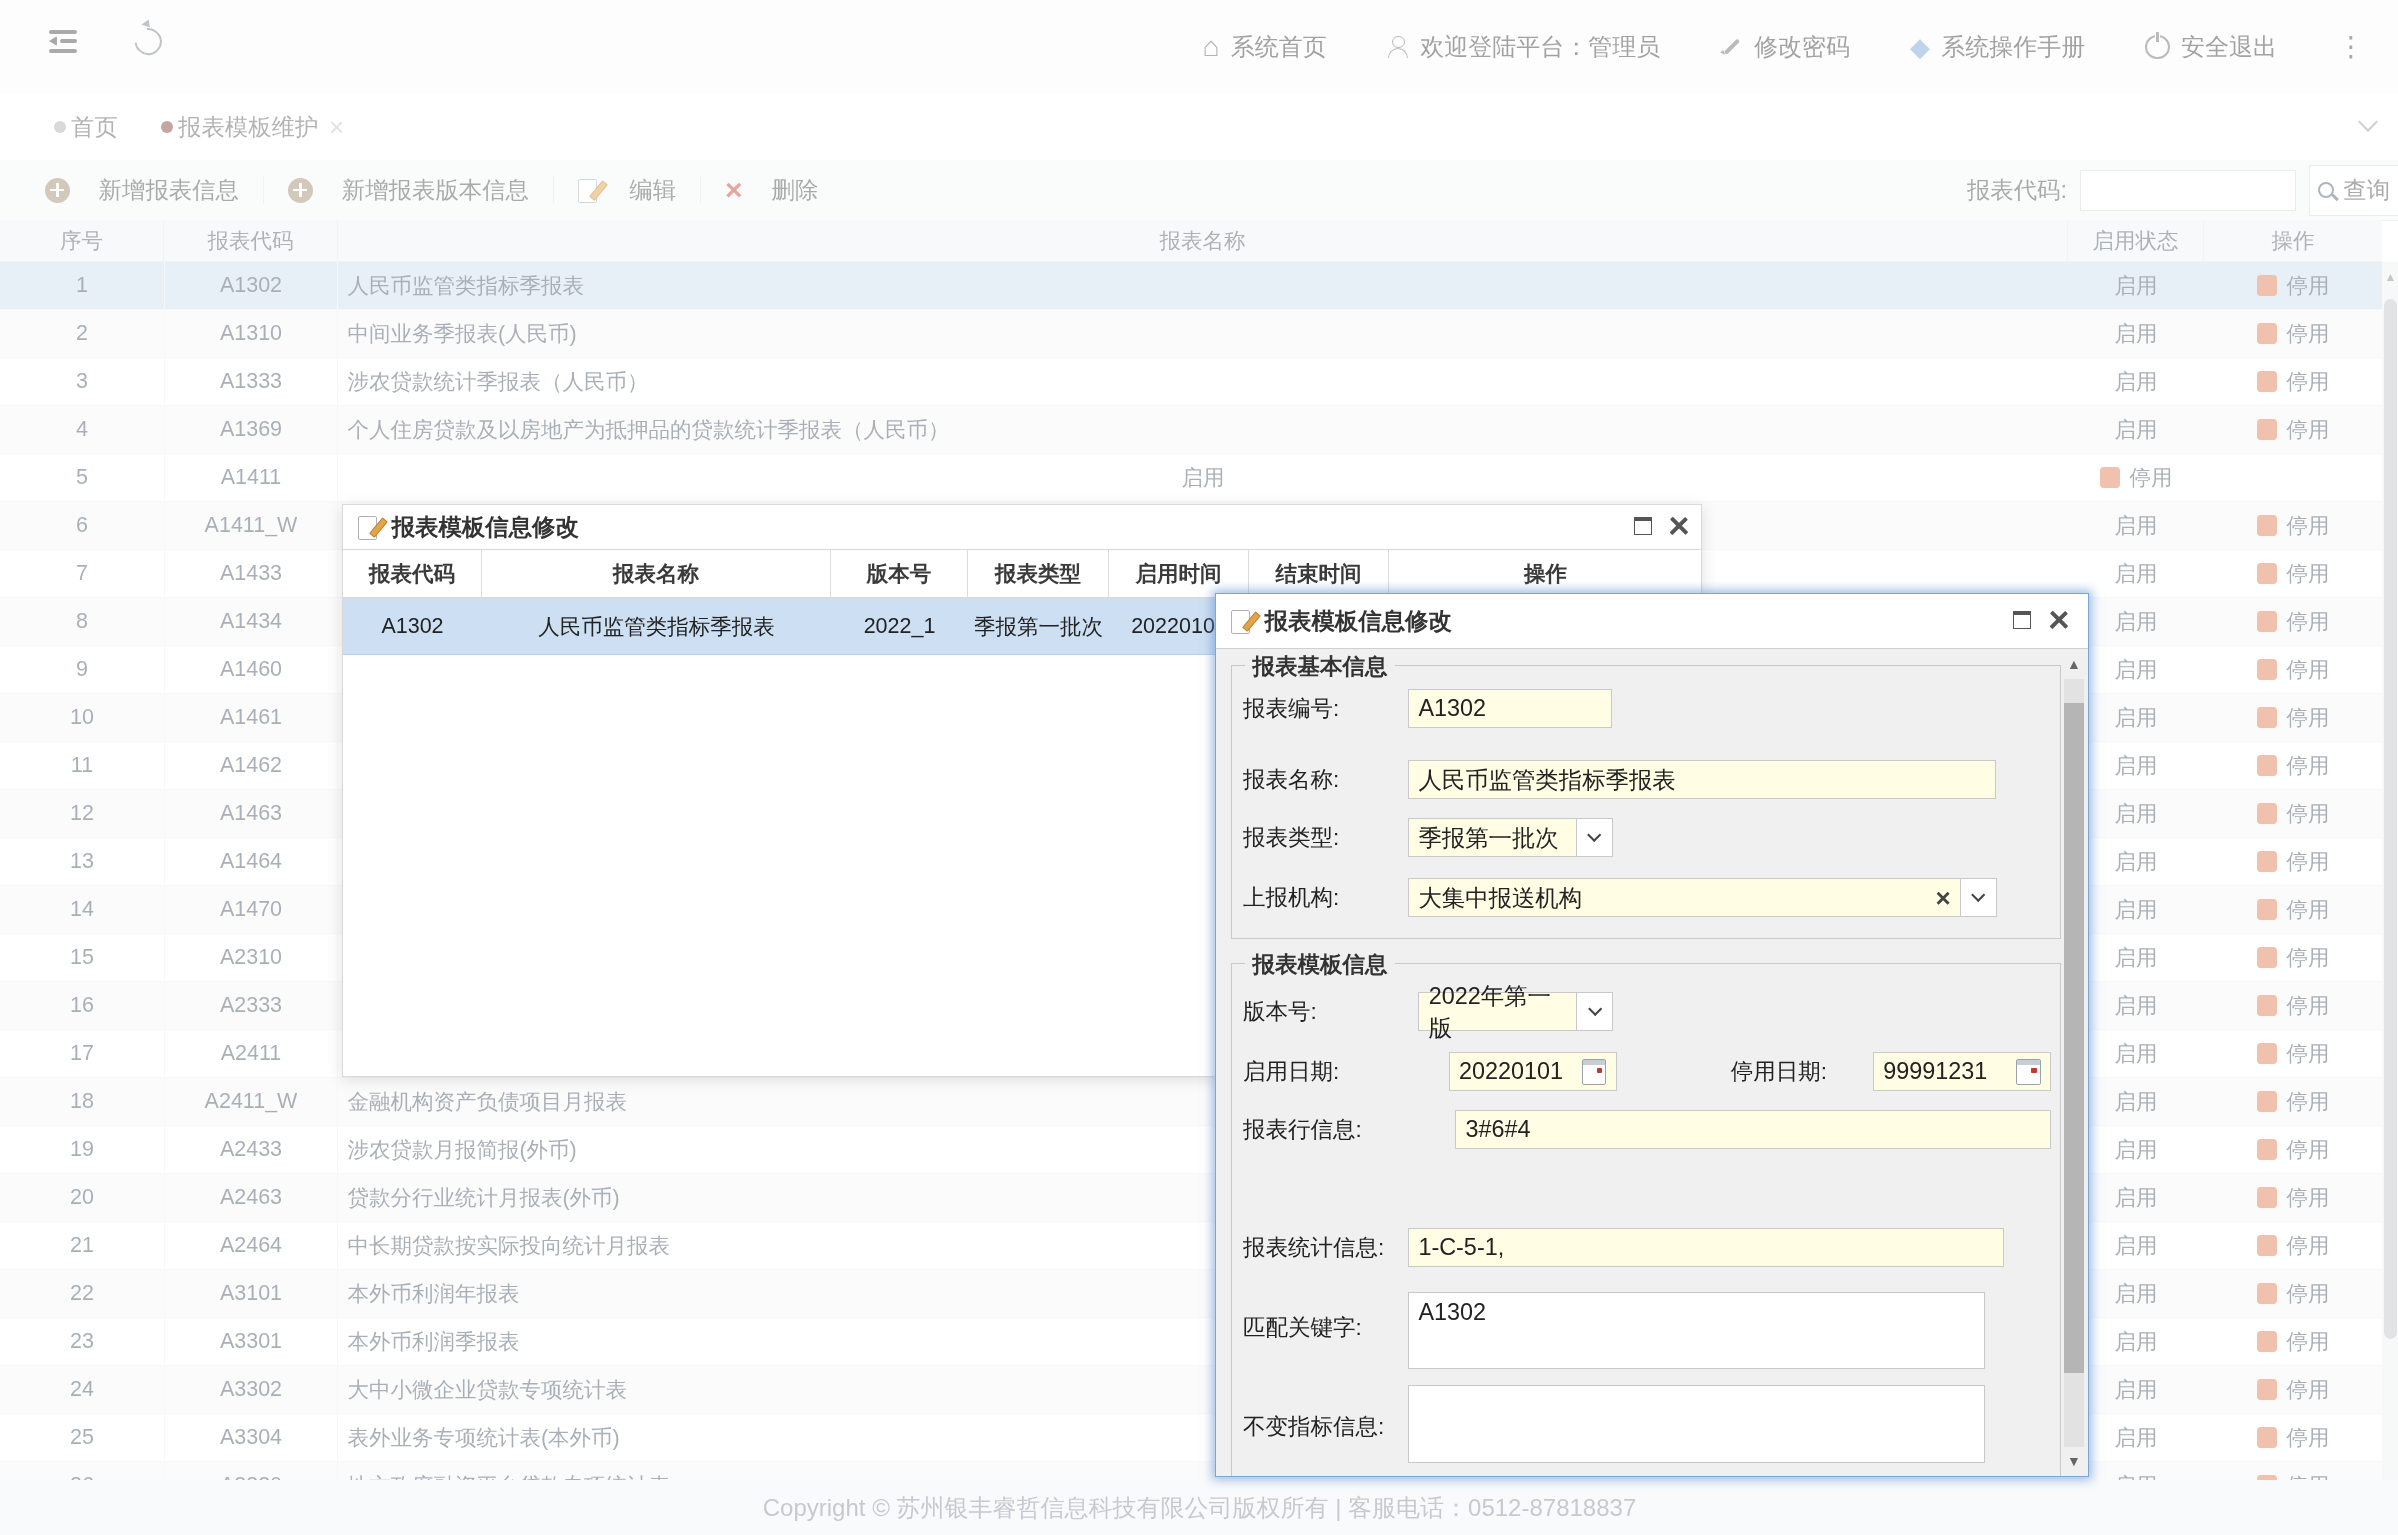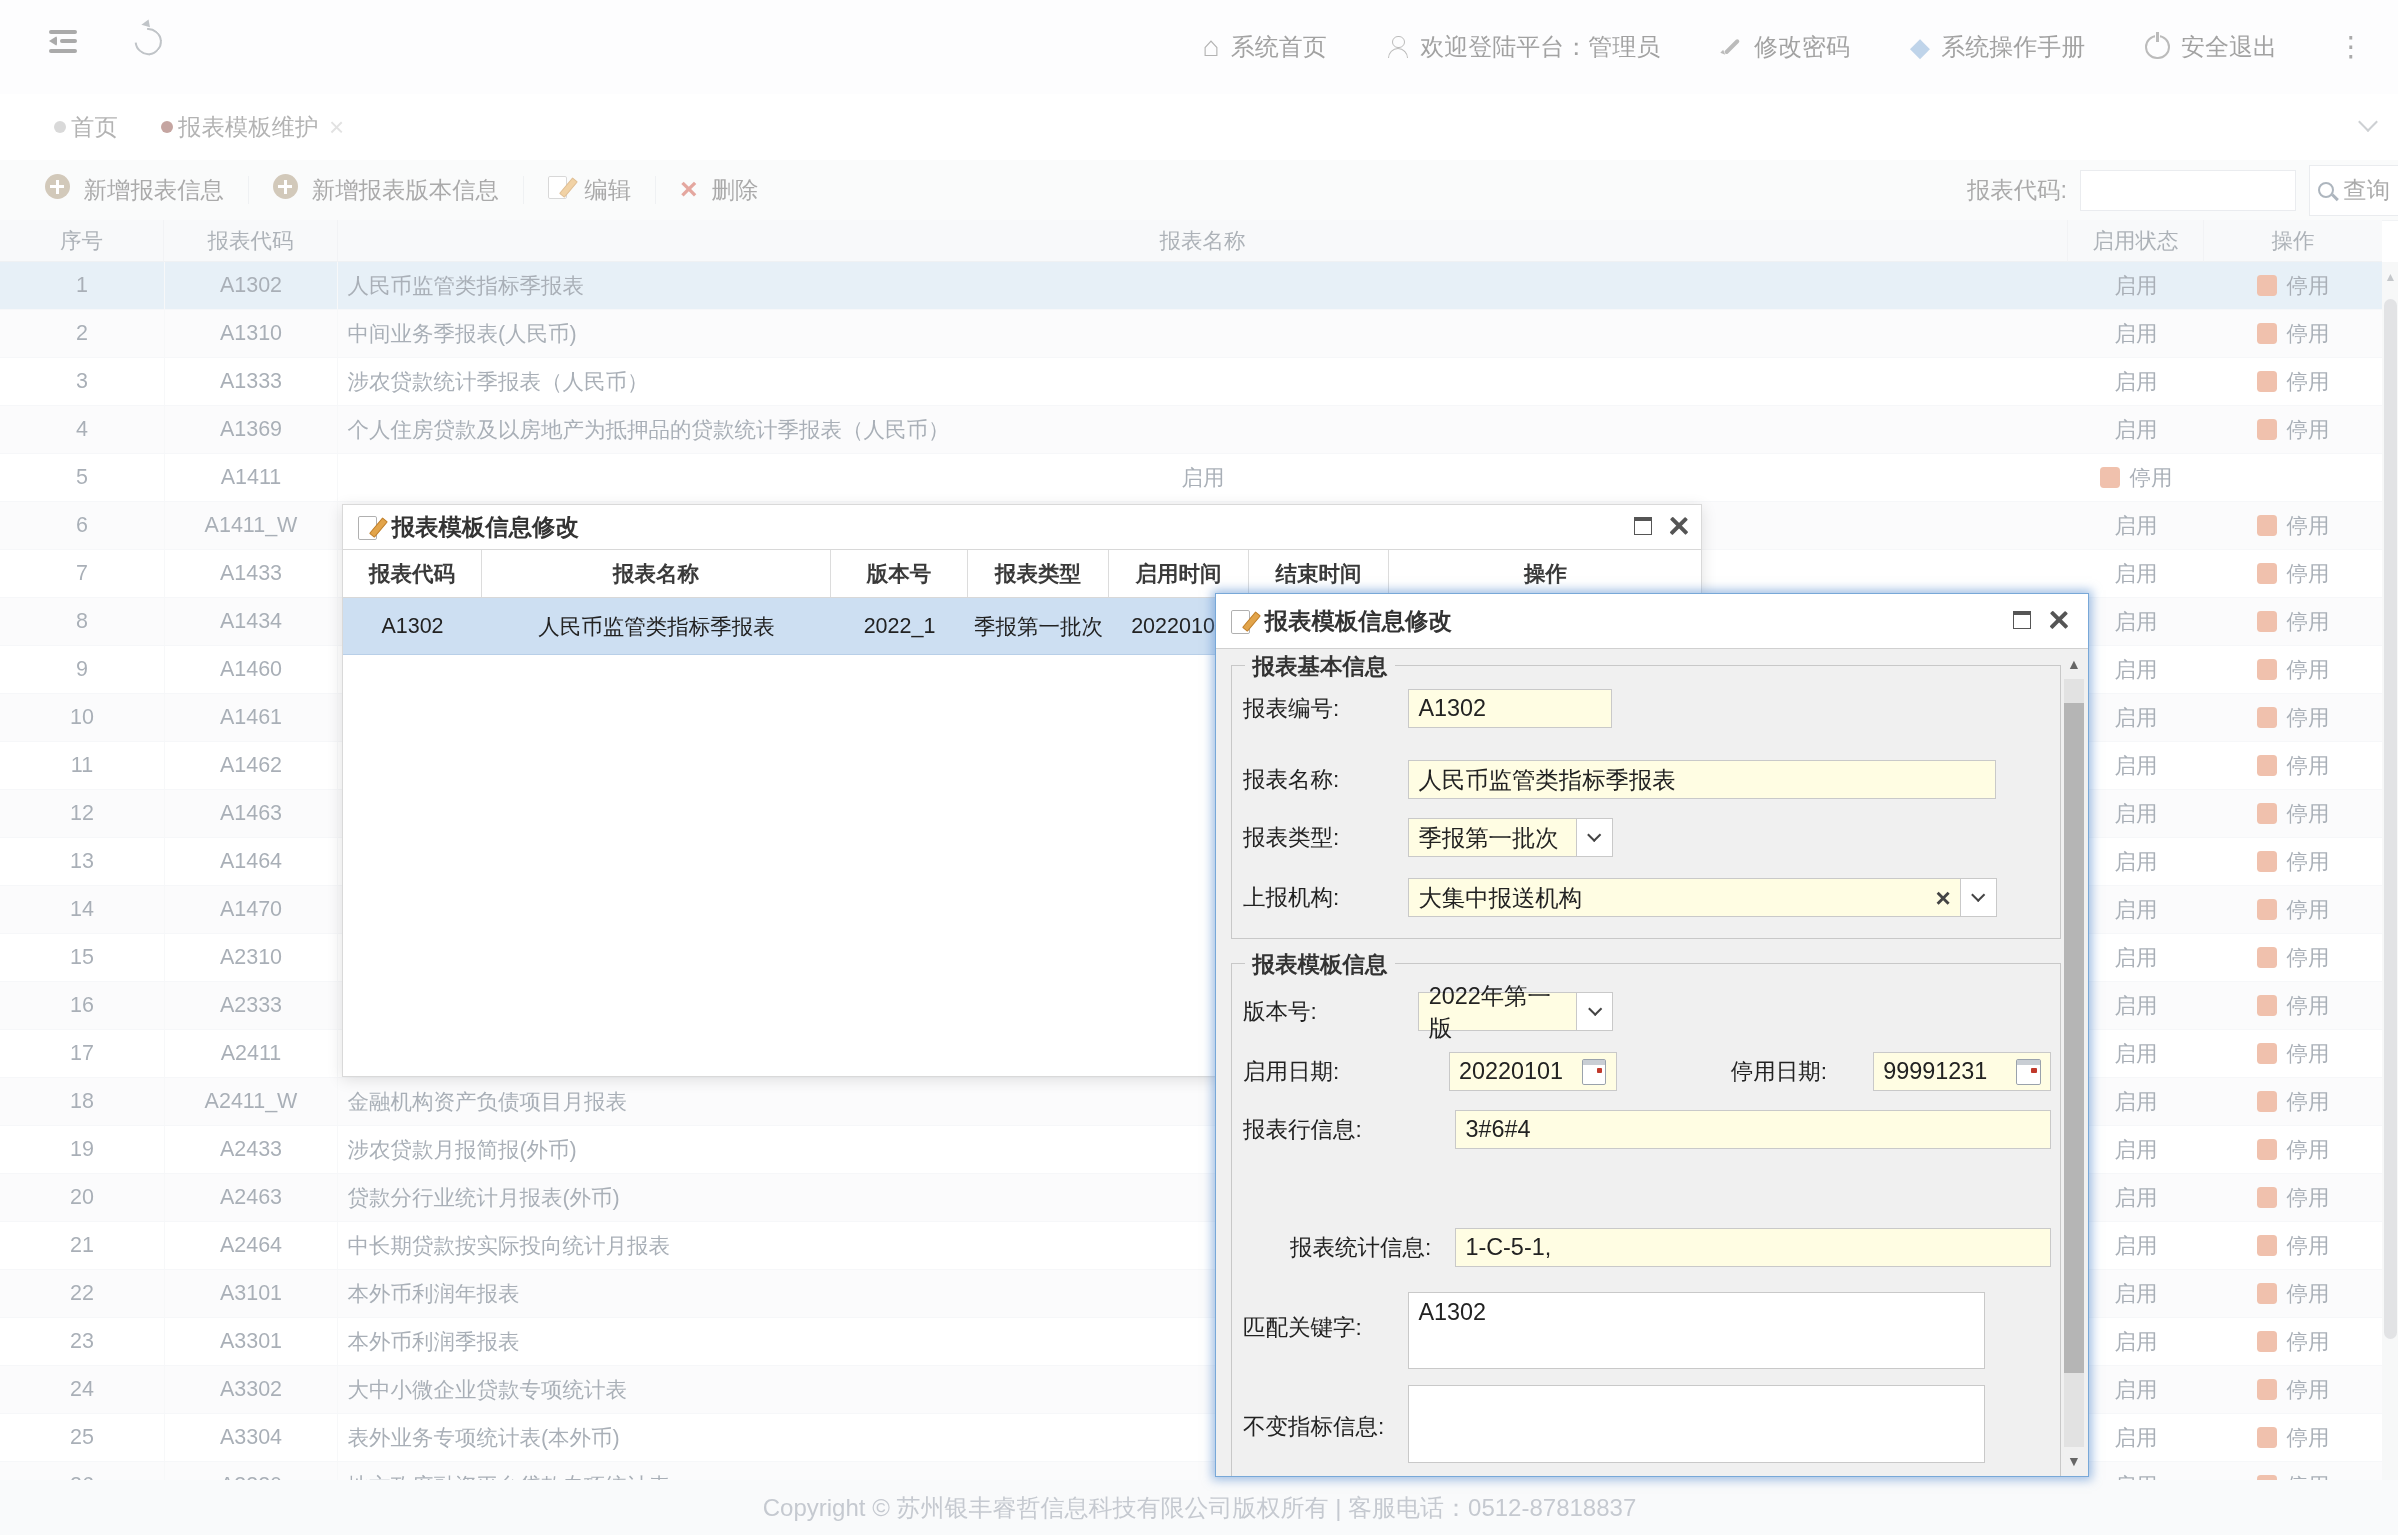--- a/index.html
+++ b/index.html
@@ -36,21 +36,21 @@
   .tab{position:absolute;top:0;height:66px;display:flex;align-items:center;gap:5px;font-size:23.4px;color:#666;cursor:pointer;}
   .tab .dot{width:12px;height:12px;border-radius:50%;}
   .dot-gray{background:#b3b3b3;}
   .dot-red{background:#8a4a42;}
   .tab .tclose{font-size:26px;color:#c4c4c4;margin-left:5.6px;}
   .tabs .chev-wrap{position:absolute;right:24px;top:20.6px;}
   .chev{display:inline-block;width:12px;height:12px;border-right:2.8px solid #9aa0a6;border-bottom:2.8px solid #9aa0a6;transform:rotate(45deg);}
   
   .tbar{position:absolute;left:0;top:160px;width:2399px;height:60px;background:#f5f6f7;border-bottom:0.9px solid #e3e6ea;}
   .tbar-left{position:absolute;left:20.6px;top:0;height:60px;display:flex;align-items:center;}
-  .tbtn{display:flex;gap:14px;font-size:23.4px;color:#555;cursor:pointer;padding:0 24px;}
+  .tbtn{display:flex;align-items:center;gap:29px;font-size:23.4px;color:#555;cursor:pointer;padding:0 24px;}
   .tsep{width:0.9px;height:28px;background:#dfe2e6;}
   .icon-add{position:relative;width:25px;height:25px;border-radius:50%;background:#a59274;display:inline-block;}
   .icon-add::before{content:"";position:absolute;left:5.6px;top:11.2px;width:14px;height:2.8px;background:#fff;}
   .icon-add::after{content:"";position:absolute;left:11.2px;top:5.6px;width:2.8px;height:14px;background:#fff;}
   .icon-editpage{position:relative;width:22.5px;height:25px;display:inline-block;}
   .icon-editpage::before{content:"";position:absolute;left:0;top:1.9px;width:17px;height:21.5px;background:#fff;border:1.9px solid #b0b0b0;border-radius:1.9px;}
   .icon-editpage::after{content:"";position:absolute;right:-0.9px;top:2.8px;width:4.7px;height:19px;background:#e2a44a;border:0.9px solid #c07f2a;border-radius:0.9px;transform:rotate(40deg);}
   .icon-delx{font-size:30px;line-height:1;color:#c94f3e;font-weight:bold;}
   .tbar-right{position:absolute;right:0;top:0;height:60px;display:flex;align-items:center;}
   .search-label{font-size:23.4px;color:#555;margin-right:13px;}
@@ -572,21 +572,21 @@
       <span class="flabel" style="width:auto;margin-left:81px;">停用日期:</span>
       <span class="field" style="width:195px;margin-left:13px;">
         <span>99991231</span>
         <span class="icon-cal"></span>
       </span>
     </div>
     <div class="frow" style="top:516px;justify-content:space-between;">
       <span class="flabel">报表行信息:</span>
       <span class="field" style="width:596px;">3#6#4</span>
     </div>
-    <div class="frow" style="top:634px;justify-content:flex-end;">
+    <div class="frow" style="top:634px;">
       <span class="flabel">报表统计信息:</span>
       <span class="field" style="width:596px;">1-C-5-1,</span>
     </div>
     <div class="frow" style="top:714px;">
       <span class="flabel">匹配关键字:</span>
     </div>
     <div class="tarea" style="left:192px;top:698px;width:577px;height:77px;">A1302</div>
     <div class="frow" style="top:813px;">
       <span class="flabel">不变指标信息:</span>
     </div>

